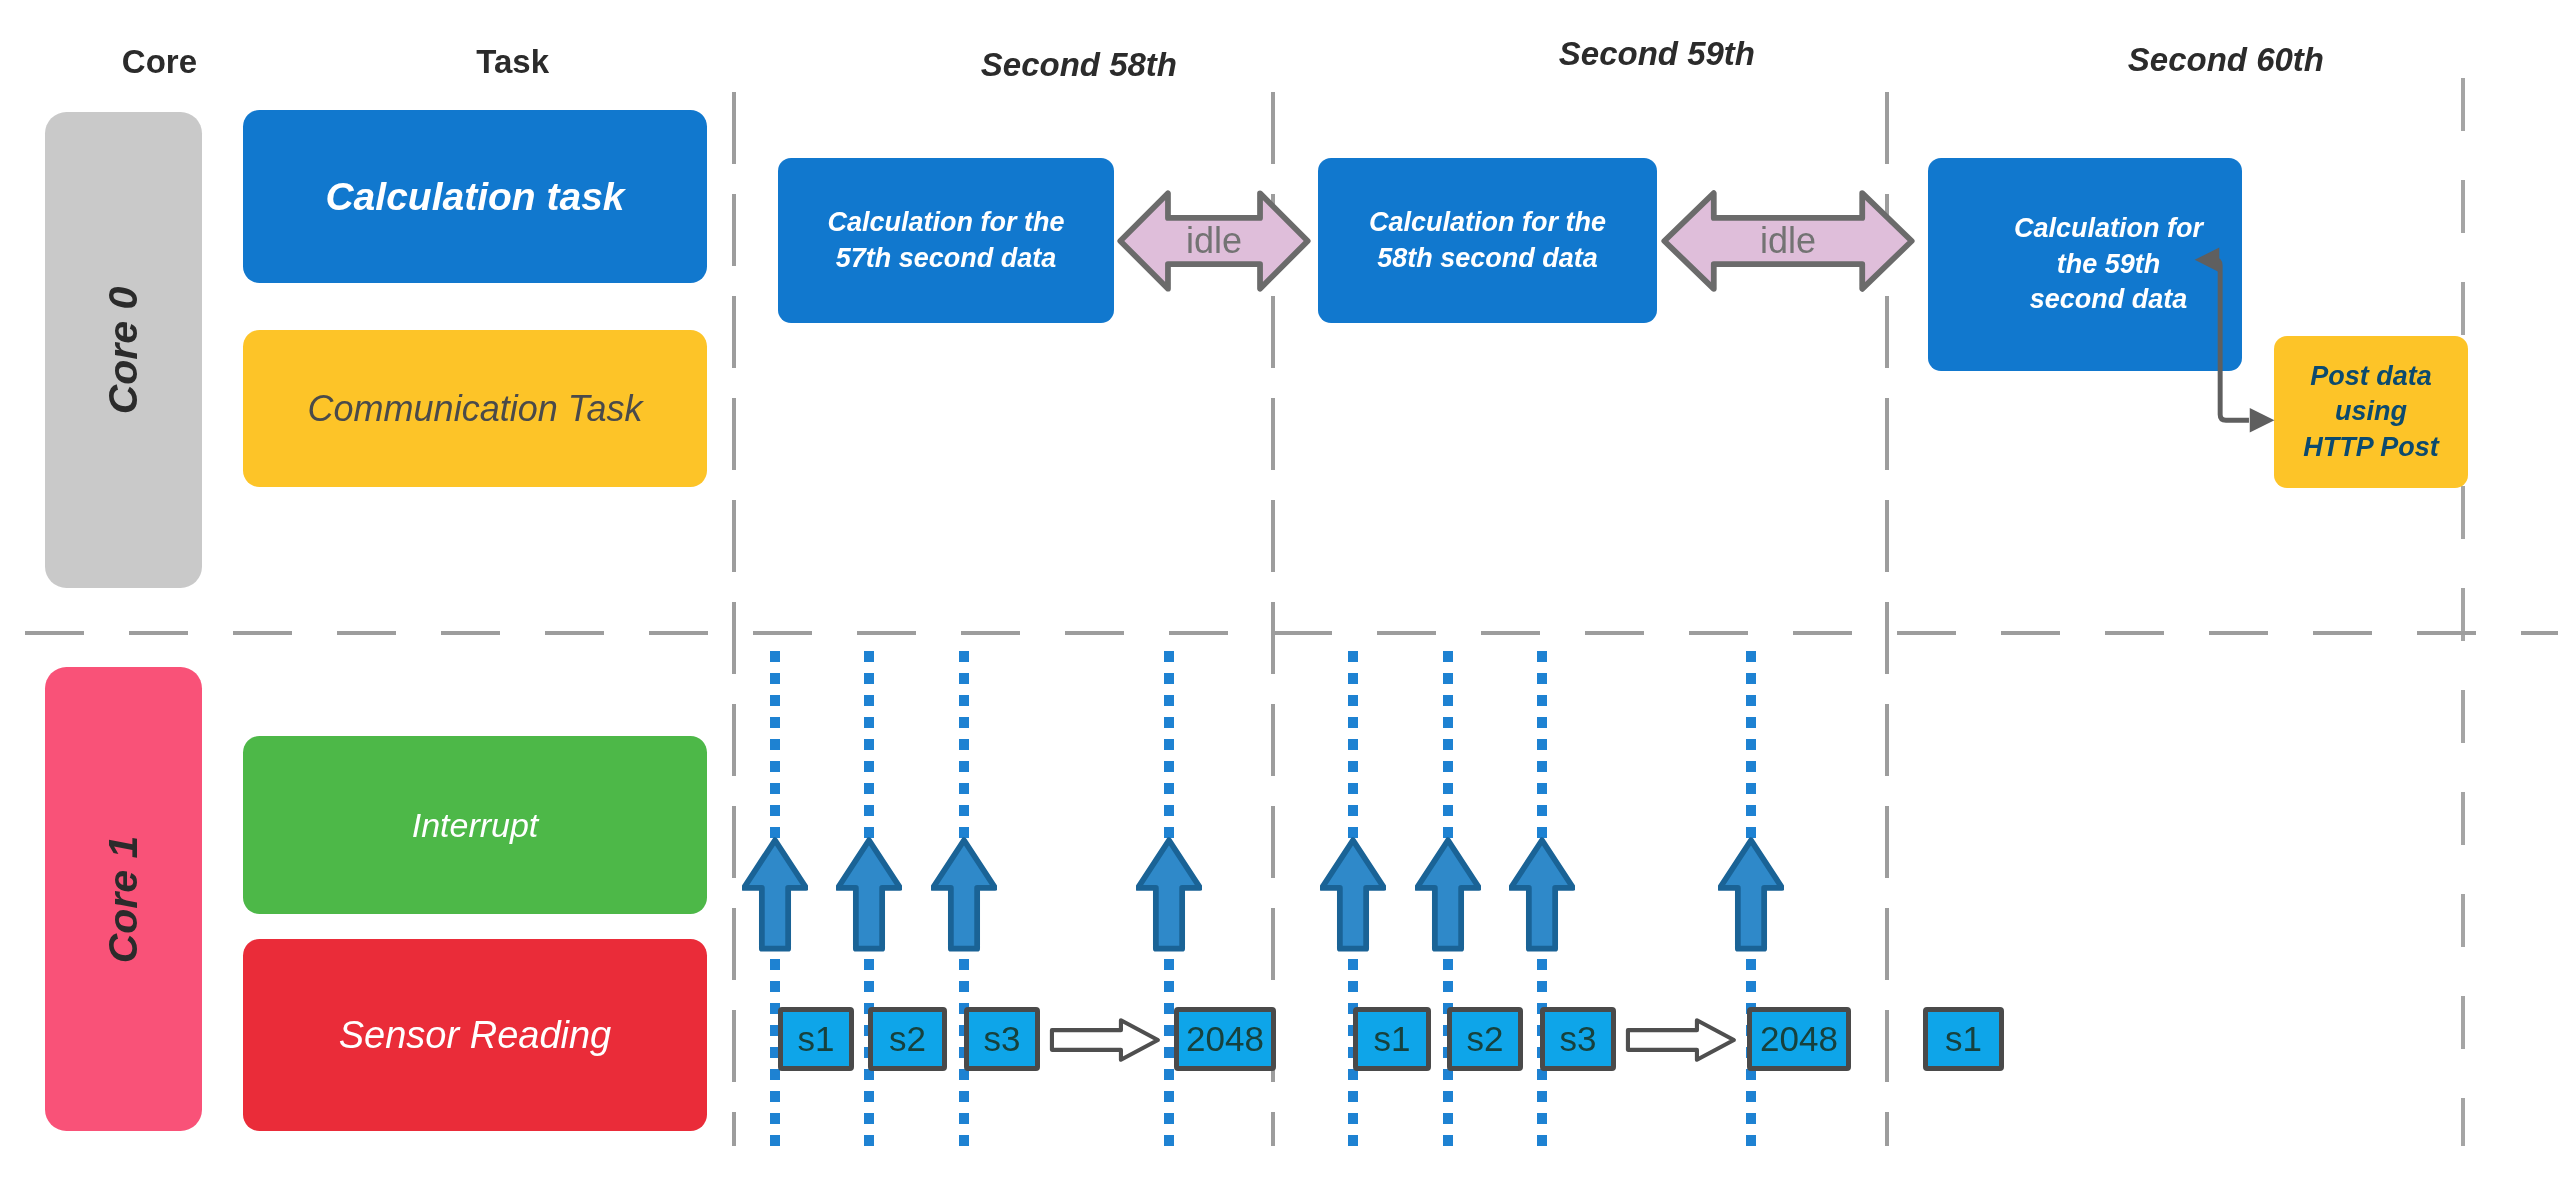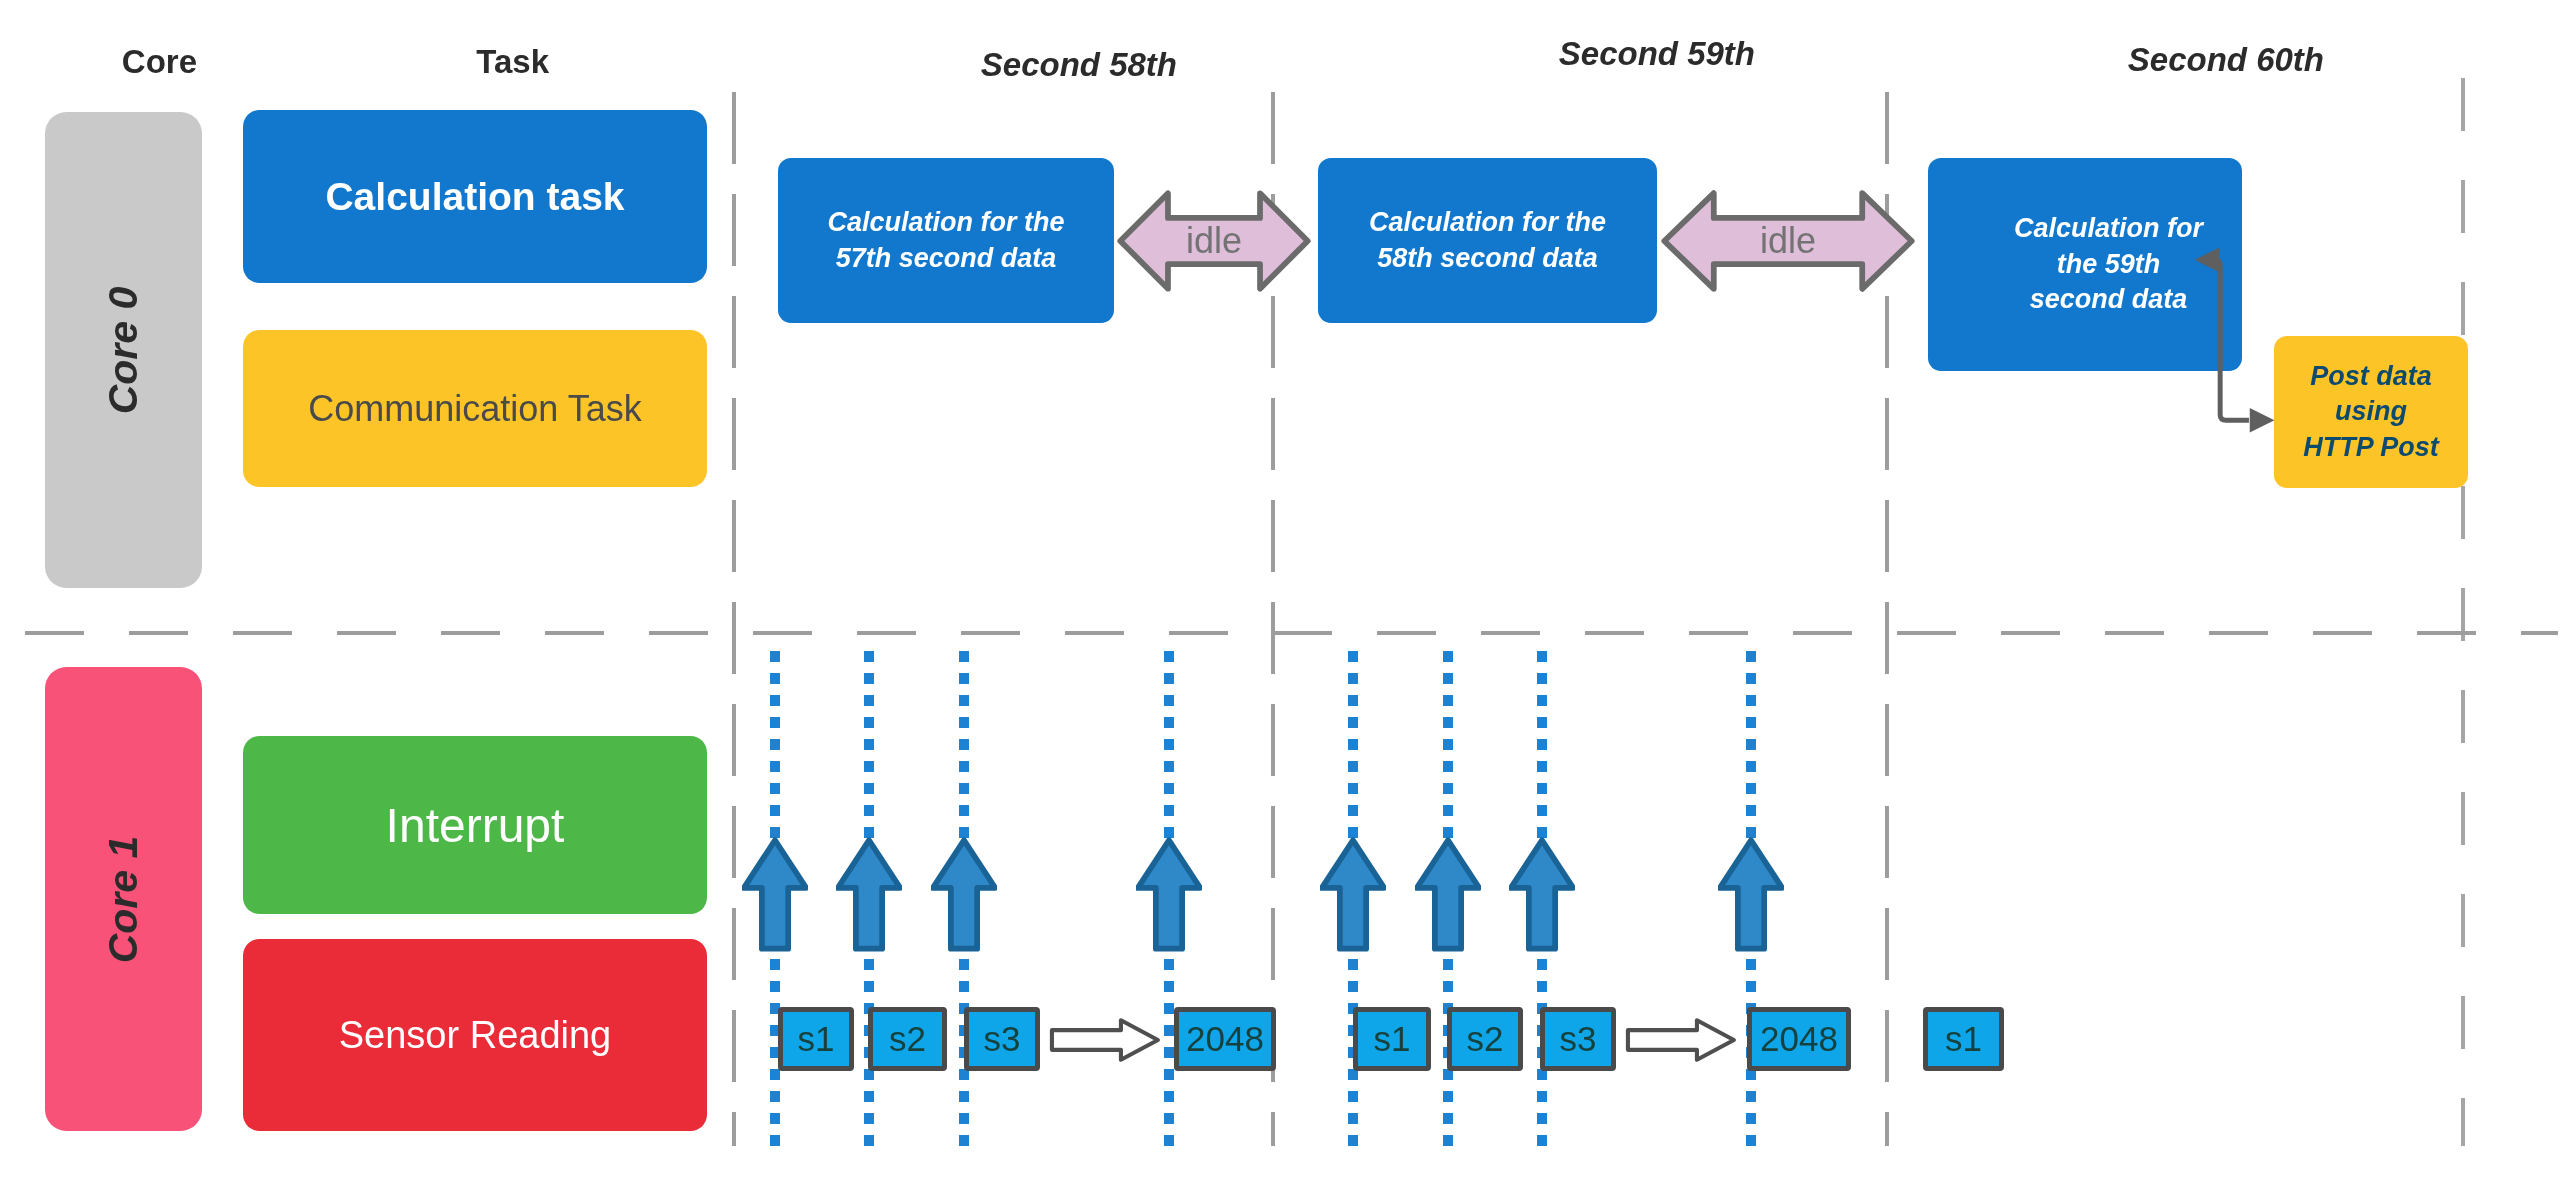--- a/index.html
+++ b/index.html
@@ -15,21 +15,21 @@
   .vdash.sparse{background:repeating-linear-gradient(to bottom,#a5a5a5 0 53px,transparent 53px 102px);}
   .hdash{position:absolute; height:4.1px;
     background:repeating-linear-gradient(to right,#9d9d9d 0 59px,transparent 59px 104px);}
   
   .corebar{position:absolute; left:45px; width:157px; border-radius:21.4px;
     display:flex; align-items:center; justify-content:center;}
   .corebar .rot{transform:rotate(-90deg); white-space:nowrap;
     font-size:41px; font-weight:bold; font-style:italic; color:#2b2b2b;}
   
   .taskbox{position:absolute; left:243px; width:464px; border-radius:16.5px;
-    display:flex; align-items:center; justify-content:center; }
+    display:flex; align-items:center; justify-content:center; font-style:italic;}
   
   .calcbox{position:absolute; background:#1178CE; border-radius:13px;
     display:flex; flex-direction:column; align-items:center; justify-content:center;
     color:#ffffff; font-weight:bold; font-style:italic; font-size:27px; line-height:1.32;
     text-align:center;}
   
   .postbox{position:absolute; background:#FDC428; border-radius:13px;
     display:flex; flex-direction:column; align-items:center; justify-content:center;
     color:#0c4a6e; font-weight:bold; font-style:italic; font-size:27px; line-height:1.3;
     text-align:center;}
@@ -73,21 +73,21 @@
 
   <div class="corebar" style="top:112px;height:476px;background:#C9C9C9;">
     <span class="rot">Core 0</span>
   </div>
   <div class="corebar" style="top:667px;height:464px;background:#F95278;">
     <span class="rot">Core 1</span>
   </div>
 
   <div class="taskbox" style="top:110px;height:173px;background:#1178CE;color:#ffffff;font-weight:bold;font-size:39px;">Calculation task</div>
   <div class="taskbox" style="top:330px;height:157px;background:#FDC428;color:#4a4a4a;font-size:36px;">Communication Task</div>
-  <div class="taskbox" style="top:736px;height:178px;background:#4DB848;color:#ffffff;font-size:48px;">Interrupt</div>
+  <div class="taskbox" style="top:736px;height:178px;background:#4DB848;color:#ffffff;font-size:34px;">Interrupt</div>
   <div class="taskbox" style="top:939px;height:192px;background:#EA2C39;color:#ffffff;font-size:38px;">Sensor Reading</div>
 
   <div class="calcbox" style="left:778px;top:158px;width:336px;height:165px;">
     <span>Calculation for the</span>
     <span>57th second data</span>
   </div>
   <div class="calcbox" style="left:1318px;top:158px;width:339px;height:165px;">
     <span>Calculation for the</span>
     <span>58th second data</span>
   </div>

